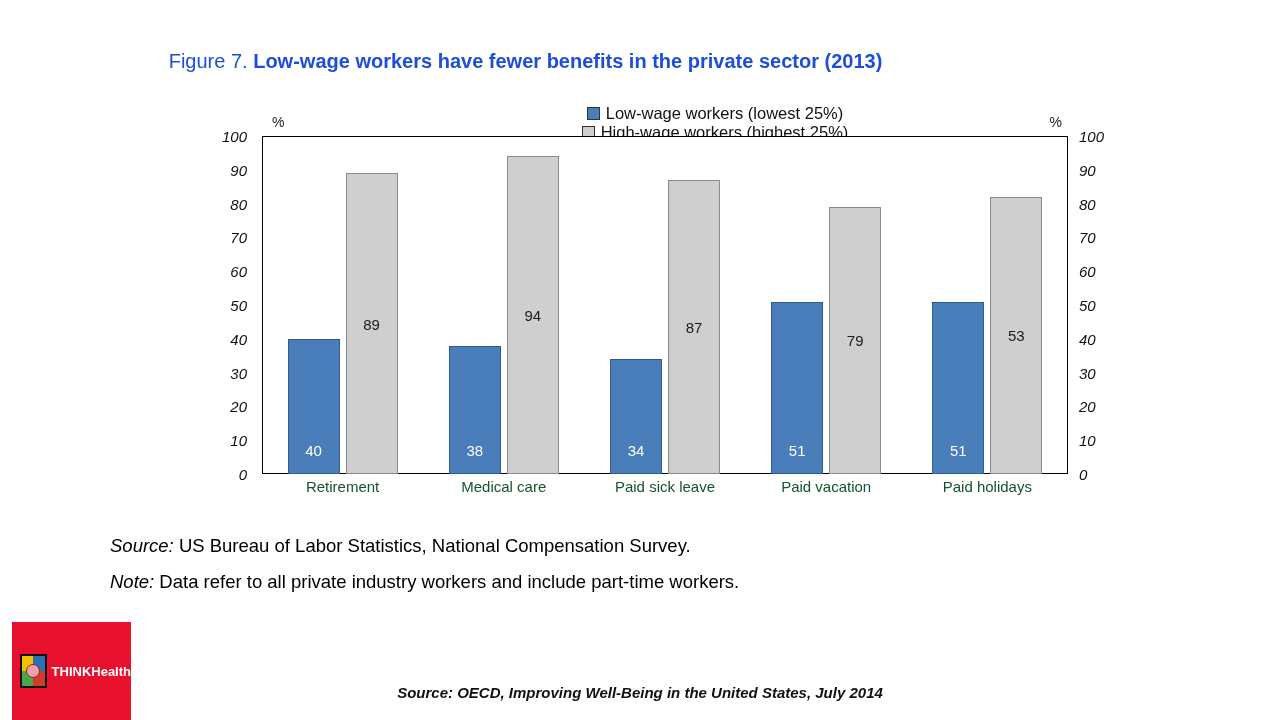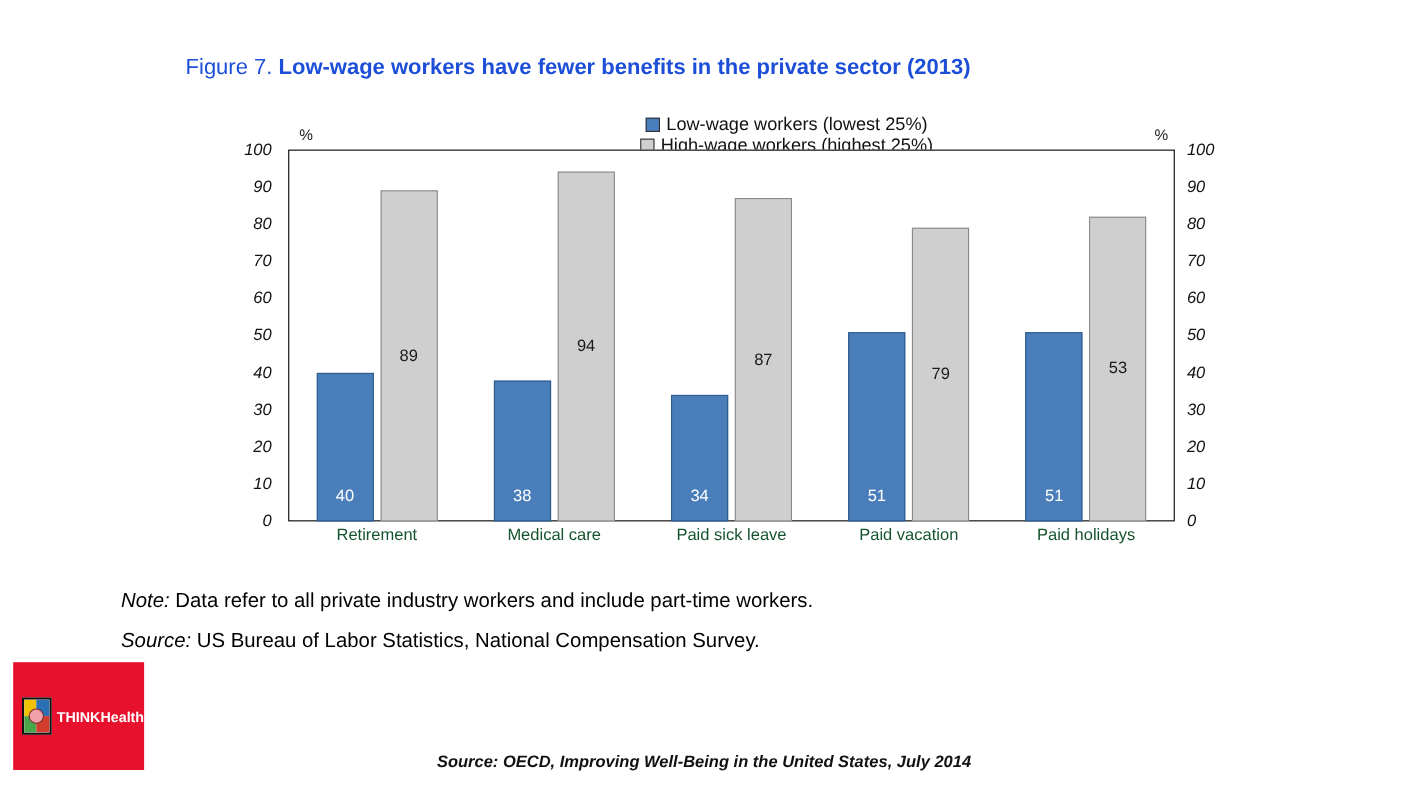--- a/index.html
+++ b/index.html
@@ -196,21 +196,21 @@
     line-height: 1.3;
   }
   .note-line .lead {
     font-style: italic;
   }
 
   
   .logo-box {
     position: absolute;
     left: 12px;
-    top: 602px;
+    top: 622px;
     width: 119px;
     height: 98px;
     background: #e8112d;
     display: flex;
     align-items: center;
     padding-left: 8px;
     box-sizing: border-box;
   }
   .logo-mark {
     width: 34px;
@@ -364,24 +364,24 @@
     <div class="cat">Retirement</div>
     <div class="cat">Medical care</div>
     <div class="cat">Paid sick leave</div>
     <div class="cat">Paid vacation</div>
     <div class="cat">Paid holidays</div>
   </div>
 </div>
 
 <div class="notes">
   <div class="note-line">
+    <span class="lead">Source:</span><span> US Bureau of Labor Statistics, National Compensation Survey.</span>
+  </div>
+  <div class="note-line">
     <span class="lead">Note:</span><span> Data refer to all private industry workers and include part-time workers.</span>
-  </div>
-  <div class="note-line">
-    <span class="lead">Source:</span><span> US Bureau of Labor Statistics, National Compensation Survey.</span>
   </div>
 </div>
 
 <div class="logo-box">
   <div class="logo-mark">
     <div class="q1"></div>
     <div class="q2"></div>
     <div class="q3"></div>
     <div class="q4"></div>
     <div class="center"></div>

